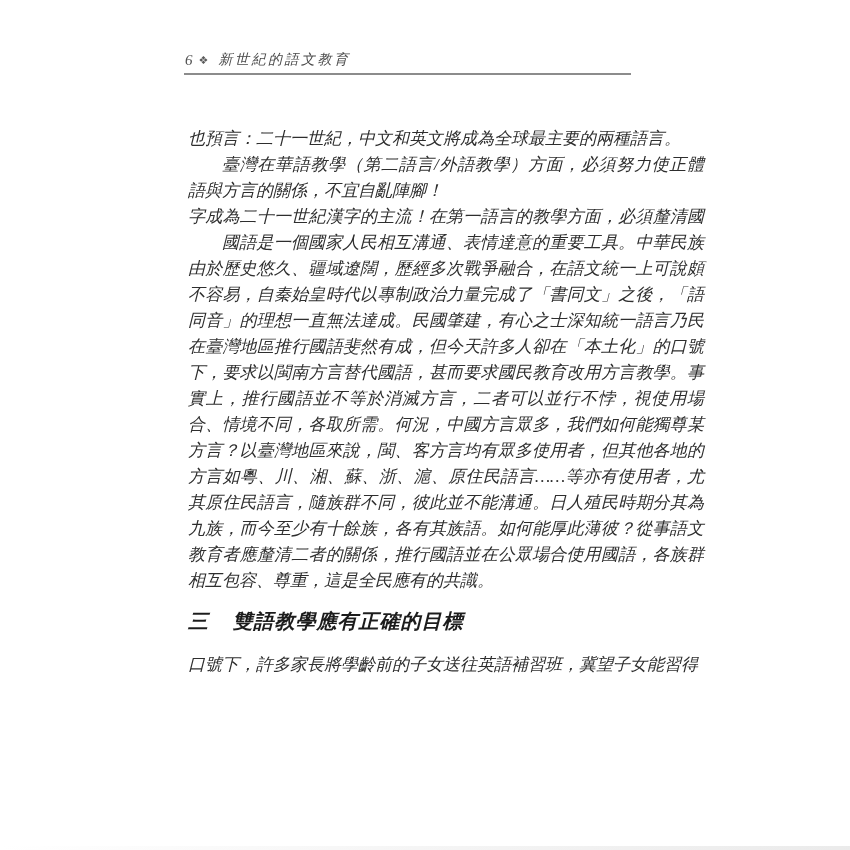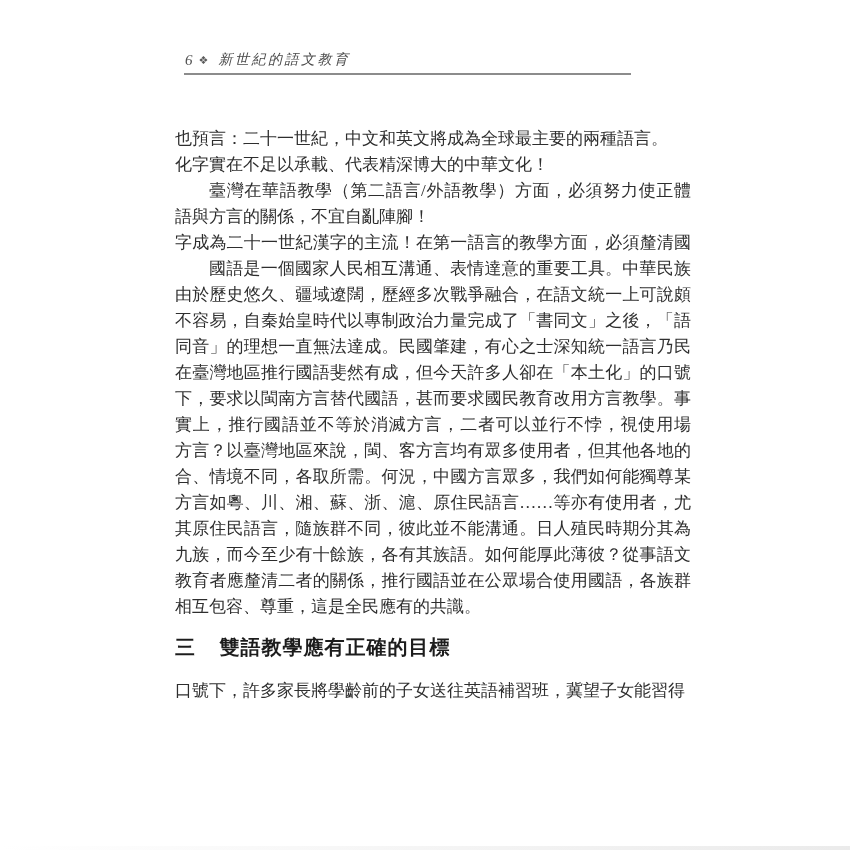--- a/index.html
+++ b/index.html
@@ -45,24 +45,25 @@
     position: absolute;
     left: 184px;
     top: 73px;
     width: 447px;
     height: 2px;
     background: #8c8c8c;
   }
   
   .body-col {
     position: absolute;
-    left: 175px;
+    left: 188px;
     top: 126px;
     width: 516px;
     color: #2e2e2e;
+    font-style: italic;
   }
   .paragraph { margin: 0; }
   .line {
     font-size: 17px;
     line-height: 26px;
     height: 26px;
     white-space: nowrap;
     text-align: justify;
     text-align-last: justify;
   }
@@ -105,37 +106,36 @@
     <span class="running-title">新世紀的語文教育</span>
   </div>
   <div class="header-rule"></div>
 
   <div class="body-col">
     <div id="paragraphs">
         <div class="paragraph">
           <div class="line last">也預言：二十一世紀，中文和英文將成為全球最主要的兩種語言。</div>
         </div>
         <div class="paragraph">
-          <div class="line last">化字實在不足以承載、代表精深博大的中華文化！</div>
         </div>
         <div class="paragraph">
           <div class="line indent">臺灣在華語教學（第二語言/外語教學）方面，必須努力使正體</div>
           <div class="line last">語與方言的關係，不宜自亂陣腳！</div>
           <div class="line">字成為二十一世紀漢字的主流！在第一語言的教學方面，必須釐清國</div>
         </div>
         <div class="paragraph">
           <div class="line indent">國語是一個國家人民相互溝通、表情達意的重要工具。中華民族</div>
           <div class="line">由於歷史悠久、疆域遼闊，歷經多次戰爭融合，在語文統一上可說頗</div>
           <div class="line">不容易，自秦始皇時代以專制政治力量完成了「書同文」之後，「語</div>
           <div class="line">同音」的理想一直無法達成。民國肇建，有心之士深知統一語言乃民</div>
           <div class="line">在臺灣地區推行國語斐然有成，但今天許多人卻在「本土化」的口號</div>
           <div class="line">下，要求以閩南方言替代國語，甚而要求國民教育改用方言教學。事</div>
           <div class="line">實上，推行國語並不等於消滅方言，二者可以並行不悖，視使用場</div>
+          <div class="line">合、情境不同，各取所需。何況，中國方言眾多，我們如何能獨尊某</div>
           <div class="line">方言？以臺灣地區來說，閩、客方言均有眾多使用者，但其他各地的</div>
-          <div class="line">合、情境不同，各取所需。何況，中國方言眾多，我們如何能獨尊某</div>
           <div class="line">方言如粵、川、湘、蘇、浙、滬、原住民語言……等亦有使用者，尤</div>
           <div class="line">其原住民語言，隨族群不同，彼此並不能溝通。日人殖民時期分其為</div>
           <div class="line">九族，而今至少有十餘族，各有其族語。如何能厚此薄彼？從事語文</div>
           <div class="line">教育者應釐清二者的關係，推行國語並在公眾場合使用國語，各族群</div>
           <div class="line last">相互包容、尊重，這是全民應有的共識。</div>
         </div>
       </div>
 
     <h2 class="section-heading">
       <span class="sec-num">三</span>

